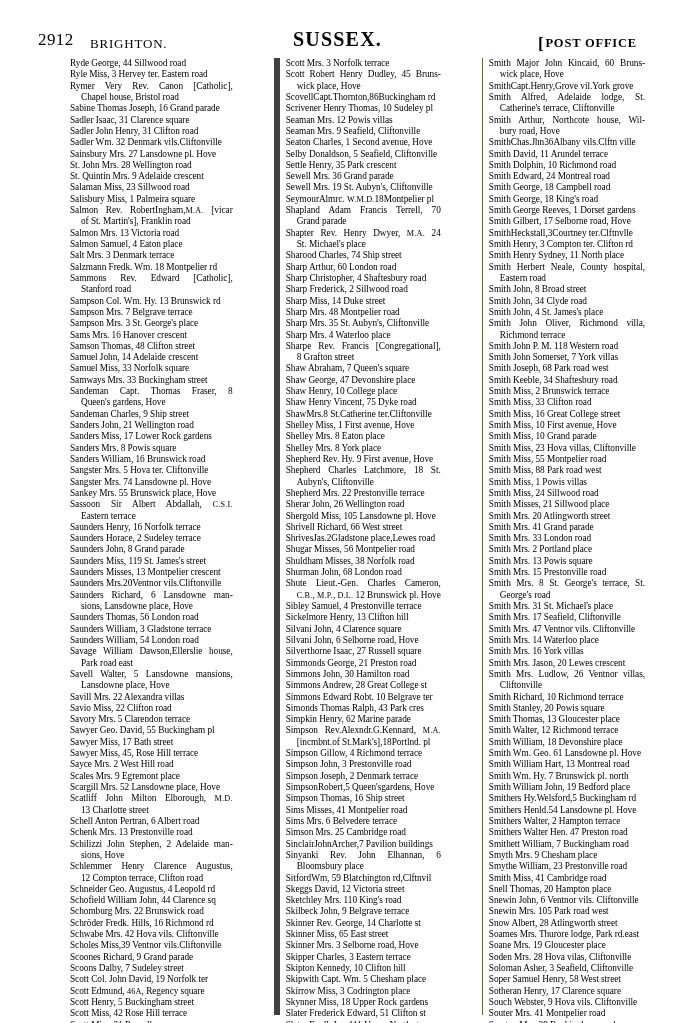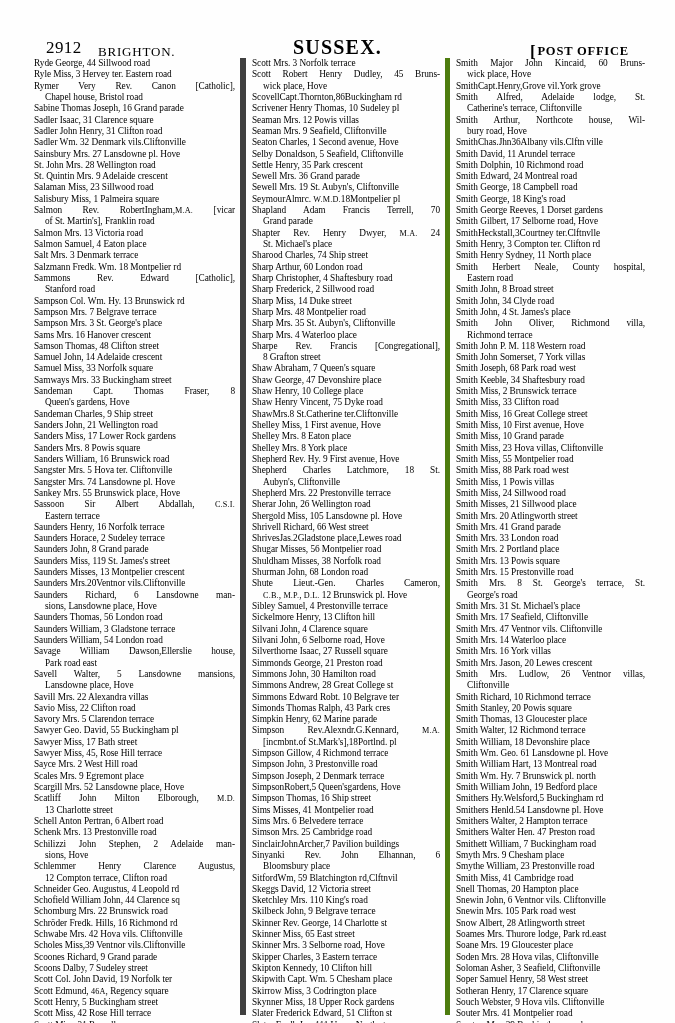--- a/index.html
+++ b/index.html
@@ -13,21 +13,21 @@
     height: 1023px;
     font-family: "Liberation Serif", "DejaVu Serif", serif;
     color: #000000;
     overflow: hidden;
   }
   .page {
     position: relative;
     width: 675px;
     height: 1023px;
     box-sizing: border-box;
-    padding: 12px;
+    padding: 4px;
     background: #fefefe;
   }
   
   .running-head {
     position: relative;
     height: 44px;
     margin: 0 34px 0 34px;
     padding-top: 26px;
     box-sizing: border-box;
   }
@@ -81,24 +81,25 @@
     right: 30px;
     bottom: 8px;
     display: flex;
     align-items: stretch;
   }
   .col {
     box-sizing: border-box;
     font-size: 9.3px;
     line-height: 11.32px;
     letter-spacing: -0.05px;
+    margin-left: 36px;
   }
   .col-1 { width: 206px; padding-right: 5px; }
   .col-2 { width: 205px; padding-left: 6px; padding-right: 5px; border-left: 6px solid #404040; }
-  .col-3 { width: 200px; padding-left: 6px; border-left: 5px solid #4d7c0f; }
+  .col-3 { width: 200px; padding-left: 6px; border-left: 1px solid #4d7c0f; }
 
   .entry {
     margin: 0;
     padding: 0;
     text-indent: 0;
     white-space: nowrap;
     overflow: hidden;
   }
   .entry.wrapline {
     padding-left: 11px;

